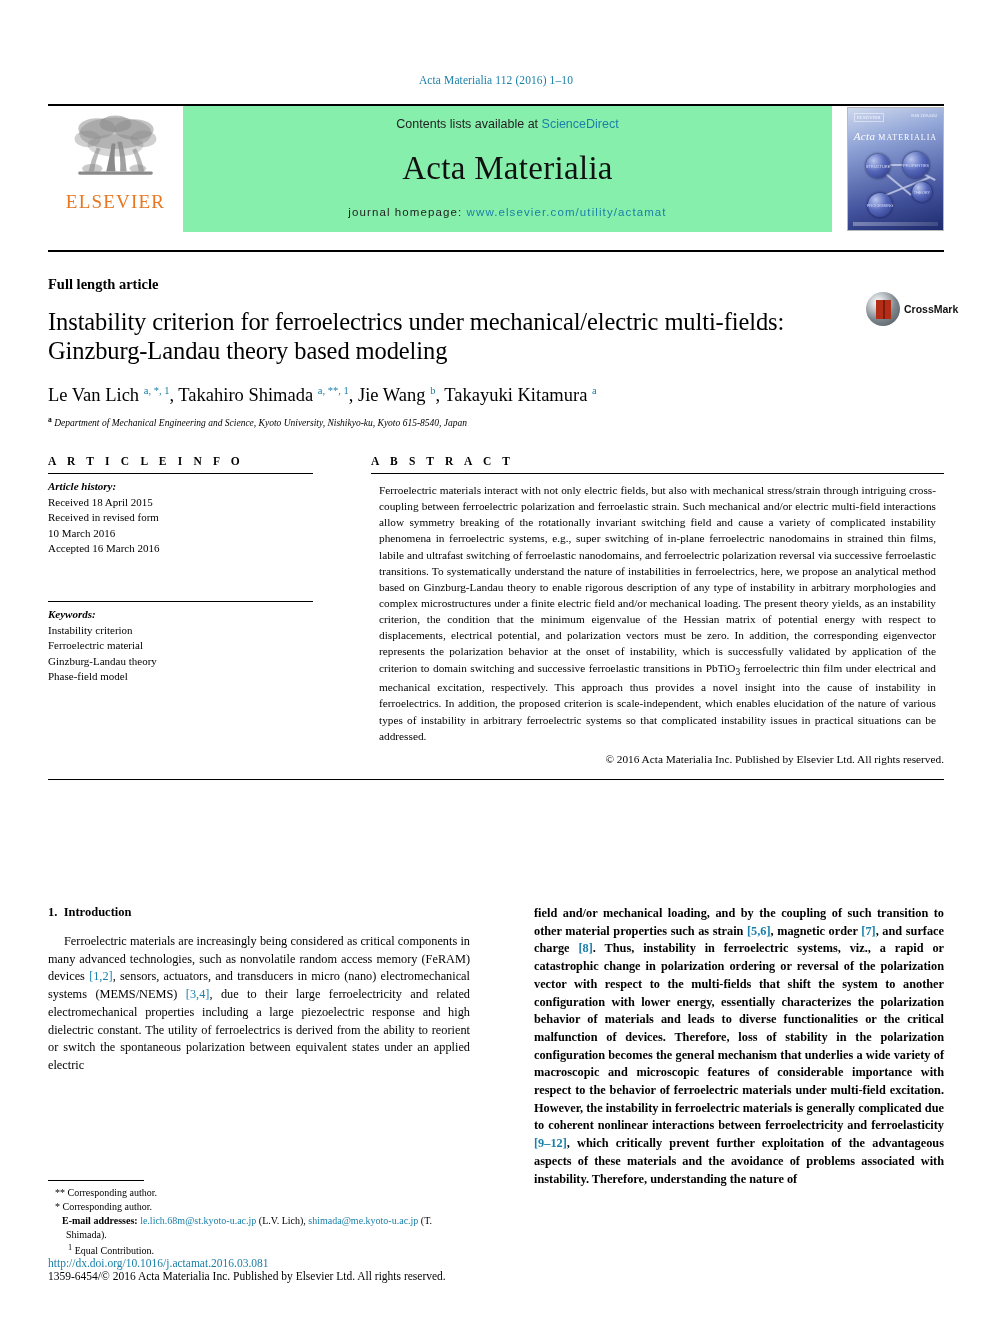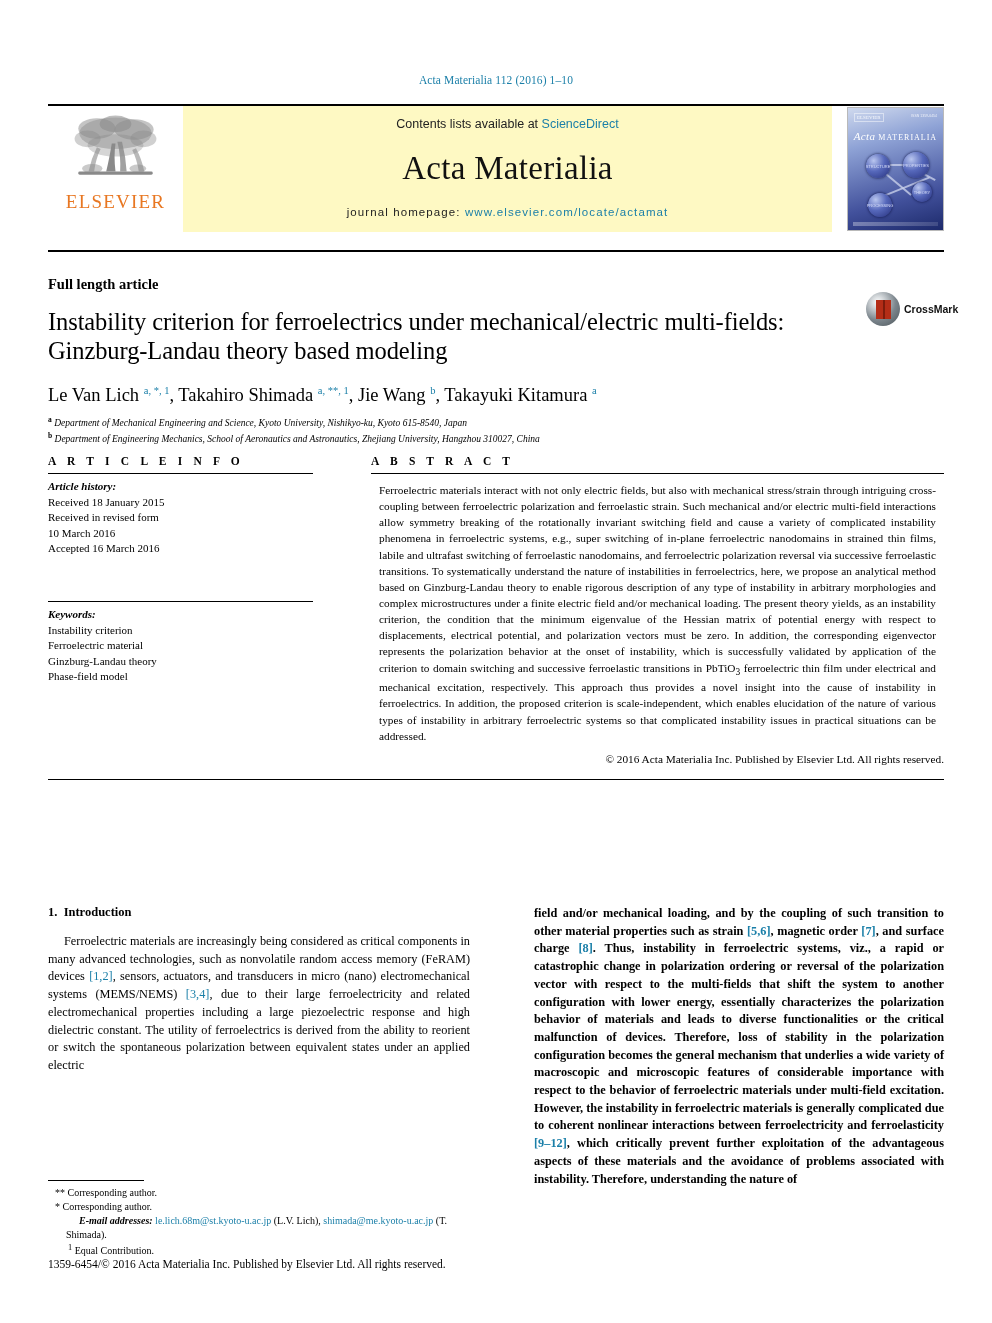--- a/index.html
+++ b/index.html
@@ -47,21 +47,21 @@
   .elsevier-tree { width: 95px; height: 80px; display:block; }
   .elsevier-word {
     font-family: "Liberation Serif", serif;
     font-size: 19px;
     letter-spacing: 1.2px;
     color: #E87722;
     margin-top: 1px;
   }
   .masthead-center {
     flex: 1 1 auto;
-    background: #fef9c3;
+    background: #86efac;
     display: flex;
     flex-direction: column;
     align-items: center;
     justify-content: space-between;
     padding: 11px 0 14px 0;
   }
   .contents-line {
     font-family: "Liberation Sans", sans-serif;
     font-size: 12.5px;
     color: #222;
@@ -176,21 +176,21 @@
   .bcol.right { flex:1 1 auto; width:auto;font-weight:bold; }
   .sec-h { font-family:"Liberation Serif",serif; font-weight:bold; font-size:12.5px; }
   .ptext { font-family:"Liberation Serif",serif; font-size:12.3px; line-height:1.44; text-align:justify; margin:0; }
   .ptext.indent { text-indent:16px; margin-top:13px; }
   .ref { color:#1a7fa8; }
 
   
   .footnotes { position:absolute; left:48px; top:1180px; width:422px; }
   .fn-rule { border-top:1px solid #000; width:96px; margin-bottom:5px; }
   .fn { font-family:"Liberation Serif",serif; font-size:10px; line-height:1.4; margin:0; }
-  .fn .lbl { font-style:italic; font-weight:bold;margin-left:17px; }
+  .fn .lbl { font-weight:bold; }
   .fn a, .link { color:#1a7fa8; text-decoration:none; }
   .fn-ind { padding-left:13px; text-indent:-6px; }
 
   .doi-block { position:absolute; left:48px; top:1257px; width:470px; }
   .doi { font-family:"Liberation Serif",serif; font-size:11.5px; color:#1a7fa8; }
   .issn { font-family:"Liberation Serif",serif; font-size:11.5px; color:#000; margin-top:1px; }
 </style>
 </head>
 <body>
 
@@ -221,21 +221,21 @@
       </svg>
       <div class="elsevier-word">ELSEVIER</div>
     </div>
 
     <div class="masthead-center">
       <div class="contents-line">
         <span>Contents lists available at </span><span class="sd">ScienceDirect</span>
       </div>
       <div class="journal-title">Acta Materialia</div>
       <div class="homepage-line">
-        <span>journal homepage: </span><span class="url">www.elsevier.com/locate/actamat</span>
+        <span>journal homepage: </span><span class="url">www.elsevier.com/utility/actamat</span>
       </div>
     </div>
 
     <div class="masthead-right">
       <div class="cover">
         <div class="cover-brand">ELSEVIER</div>
         <div class="cover-topright">ISSN 1359-6454</div>
         <div class="cover-title">
           <i>Acta</i>
           <small>MATERIALIA</small>
@@ -255,41 +255,37 @@
 
   <div class="art-head">
     <div class="art-type">Full length article</div>
     <div class="art-title">Instability criterion for ferroelectrics under mechanical/electric multi-fields: Ginzburg-Landau theory based modeling</div>
     <div class="authors">Le Van Lich <sup>a, *, 1</sup>, Takahiro Shimada <sup>a, **, 1</sup>, Jie Wang <sup>b</sup>, Takayuki Kitamura <sup>a</sup></div>
     <div class="affil">
       <div>
         <sup>a</sup>
         <span>Department of Mechanical Engineering and Science, Kyoto University, Nishikyo-ku, Kyoto 615-8540, Japan</span>
       </div>
-      <div>
-        <sup>b</sup>
-        <span>Department of Engineering Mechanics, School of Aeronautics and Astronautics, Zhejiang University, Hangzhou 310027, China</span>
-      </div>
     </div>
     <div class="crossmark">
       <div class="cm-circle">
           <div class="cm-book"></div>
         </div>
       <div class="cm-label">CrossMark</div>
     </div>
   </div>
 
   <div class="band">
     <div class="band-cols">
       <div class="col-info">
         <div class="sect-label">A R T I C L E  I N F O</div>
         <div class="rule"></div>
         <div class="hist">
           <div class="it">Article history:</div>
-          <div>Received 18 January 2015</div>
+          <div>Received 18 April 2015</div>
           <div>Received in revised form</div>
           <div>10 March 2016</div>
           <div>Accepted 16 March 2016</div>
         </div>
         <div class="kw-rule"></div>
         <div class="kw">
           <div class="it">Keywords:</div>
           <div>Instability criterion</div>
           <div>Ferroelectric material</div>
           <div>Ginzburg-Landau theory</div>
@@ -329,16 +325,17 @@
       <span class="lbl">E-mail addresses:</span>
       <span class="link">le.lich.68m@st.kyoto-u.ac.jp</span><span> (L.V. Lich), </span><span class="link">shimada@me.kyoto-u.ac.jp</span><span> (T. Shimada).</span>
     </p>
     <p class="fn" style="padding-left:20px;">
       <sup>1</sup>
       <span>Equal Contribution.</span>
     </p>
   </div>
 
   <div class="doi-block">
+    <div class="doi">http://dx.doi.org/10.1016/j.actamat.2016.03.081</div>
     <div class="issn">1359-6454/© 2016 Acta Materialia Inc. Published by Elsevier Ltd. All rights reserved.</div>
   </div>
 
 </div>
 
 </body></html>

